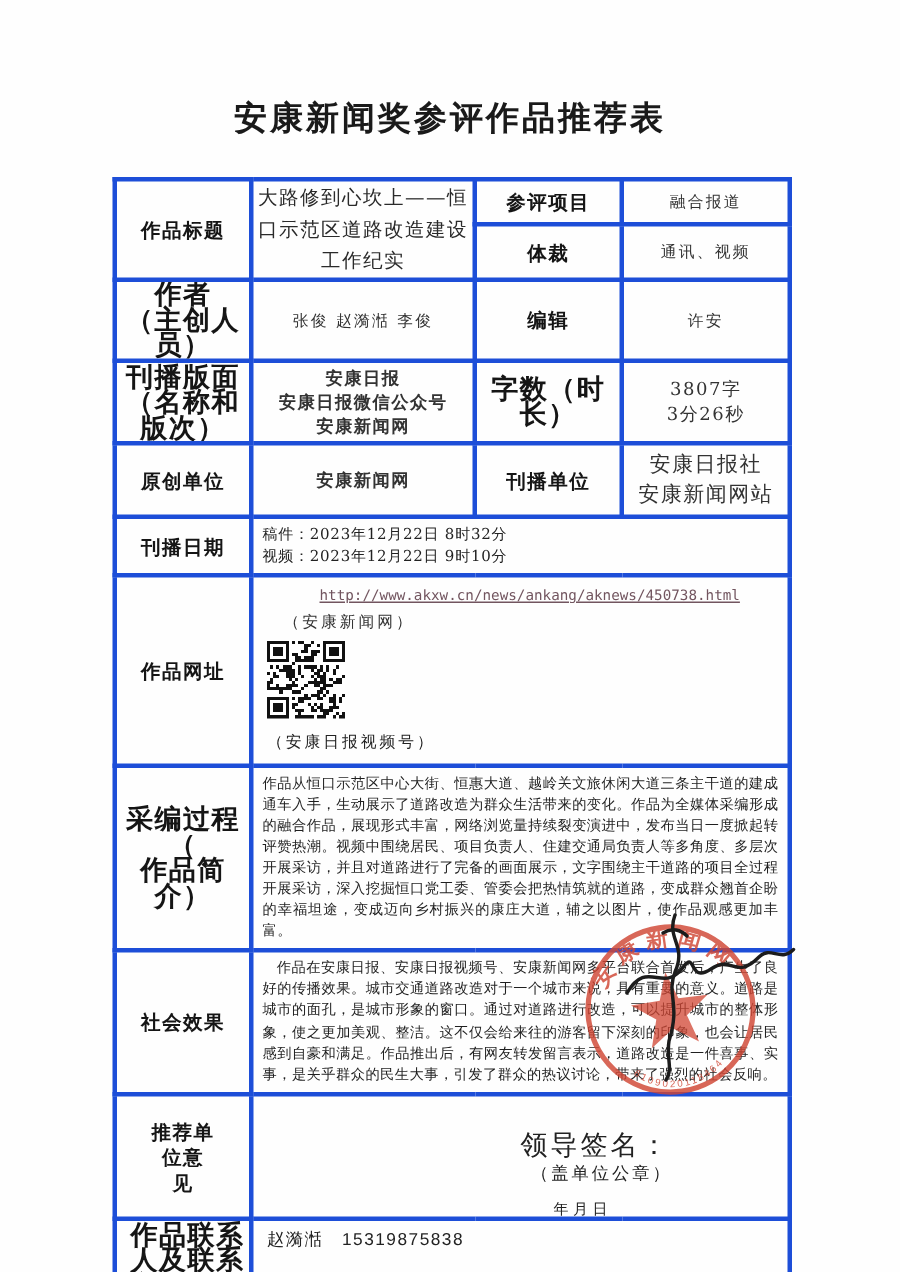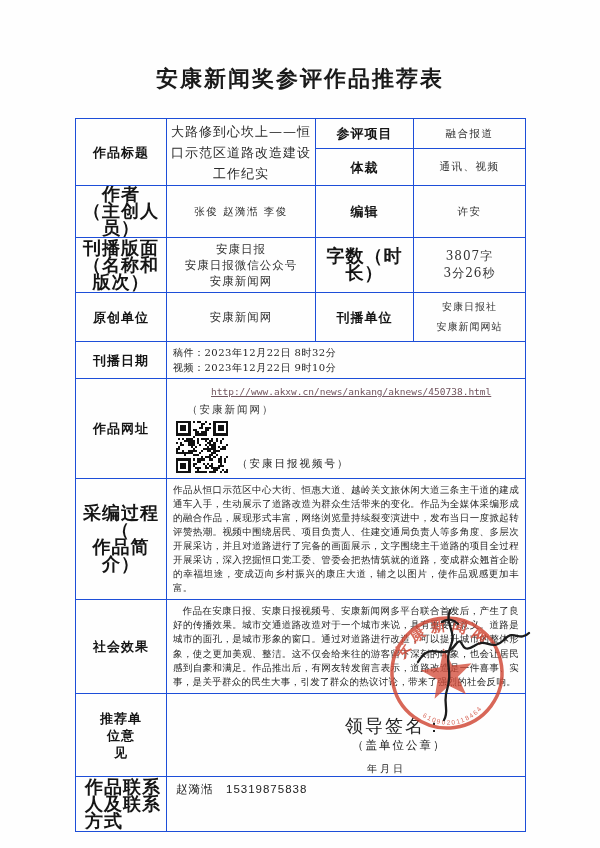--- a/index.html
+++ b/index.html
@@ -3,42 +3,42 @@
 <meta charset="utf-8">
 <style>
   html,body{margin:0;padding:0;background:#ffffff;}
   .page{position:relative;width:600px;height:848px;background:#fefefe;overflow:hidden;
         font-family:"Liberation Sans",sans-serif;color:#222;}
   .page-title{position:absolute;top:64px;left:0;width:100%;text-align:center;margin:0;
         font-size:22px;font-weight:bold;letter-spacing:2px;color:#1a1a1a;
         font-family:"Liberation Sans",sans-serif;}
   table.form{position:absolute;left:75px;top:118px;width:450px;border-collapse:collapse;
         table-layout:fixed;}
-  td{border:1px solid #1d4ed8;vertical-align:middle;padding:0;overflow:hidden;}
+  td{border:3px solid #1d4ed8;vertical-align:middle;padding:0;overflow:hidden;}
   .pre{white-space:pre-line;}
   .lbl{font-weight:bold;text-align:center;font-size:13px;letter-spacing:1px;color:#151515;
         font-family:"Liberation Sans",sans-serif;line-height:17px;}
   .lbl-sm{font-size:18px;}
   .lbl-left{text-align:left;padding-left:9px;}
   .val{text-align:center;font-family:"DejaVu Serif","Liberation Serif",serif;color:#333;}
   .val-big{font-size:13px;line-height:21px;letter-spacing:1px;color:#2a2a2a;}
   .val-sm{font-size:10.5px;letter-spacing:1.5px;}
-  .val-med{font-size:11.5px;line-height:16px;letter-spacing:1px;}
+  .val-med{font-size:11.5px;line-height:16px;letter-spacing:1px;font-weight:bold;}
   .val-num{font-size:12px;line-height:17px;letter-spacing:1px;}
-  .val-two{font-size:10px;line-height:20px;letter-spacing:1px;}
+  .val-two{font-size:14px;line-height:20px;letter-spacing:1px;}
   .datecell{text-align:left;vertical-align:top;padding:3px 6px;
         font-family:"DejaVu Serif","Liberation Serif",serif;}
   .dateline{font-size:10px;line-height:15px;letter-spacing:0.5px;color:#222;}
   .urlcell{vertical-align:top;text-align:left;}
   .urlline{padding:2px 4px 0 4px;}
   .url{font-family:"DejaVu Sans Mono","Liberation Mono",monospace;font-size:9.5px;
         color:#72555f;text-decoration:underline;cursor:pointer;padding-left:40px;}
   .urlnote{font-size:10.5px;margin-left:16px;letter-spacing:2px;color:#333;
         font-family:"DejaVu Serif","Liberation Serif",serif;}
-  .qrrow{display:flex;align-items:flex-end;gap:9px;padding:4px 0 5px 9px;}
+  .qrrow{display:flex;gap:9px;padding:4px 0 5px 9px;flex-direction:column;}
   .qr{width:52px;height:52px;shape-rendering:crispEdges;background:#fff;}
   .qrcap{font-size:10.5px;letter-spacing:2px;color:#222;padding-bottom:2px;
         font-family:"DejaVu Serif","Liberation Serif",serif;}
   .para{font-family:"DejaVu Serif","Liberation Serif",serif;font-size:9.5px;line-height:14px;
         text-align:justify;letter-spacing:0.3px;padding:4px 6px;color:#1f1f1f;vertical-align:top;}
   .indent{text-indent:1em;line-height:14.2px;}
   .sigcell{position:relative;font-family:"DejaVu Serif","Liberation Serif",serif;}
   .sig-label{position:absolute;left:178px;top:20px;font-size:18px;letter-spacing:2px;color:#222;}
   .seal-note{position:absolute;left:185px;top:44px;font-size:11.5px;letter-spacing:2px;color:#222;}
   .date-text{position:absolute;left:200px;top:68px;font-size:10px;letter-spacing:3px;color:#222;}

